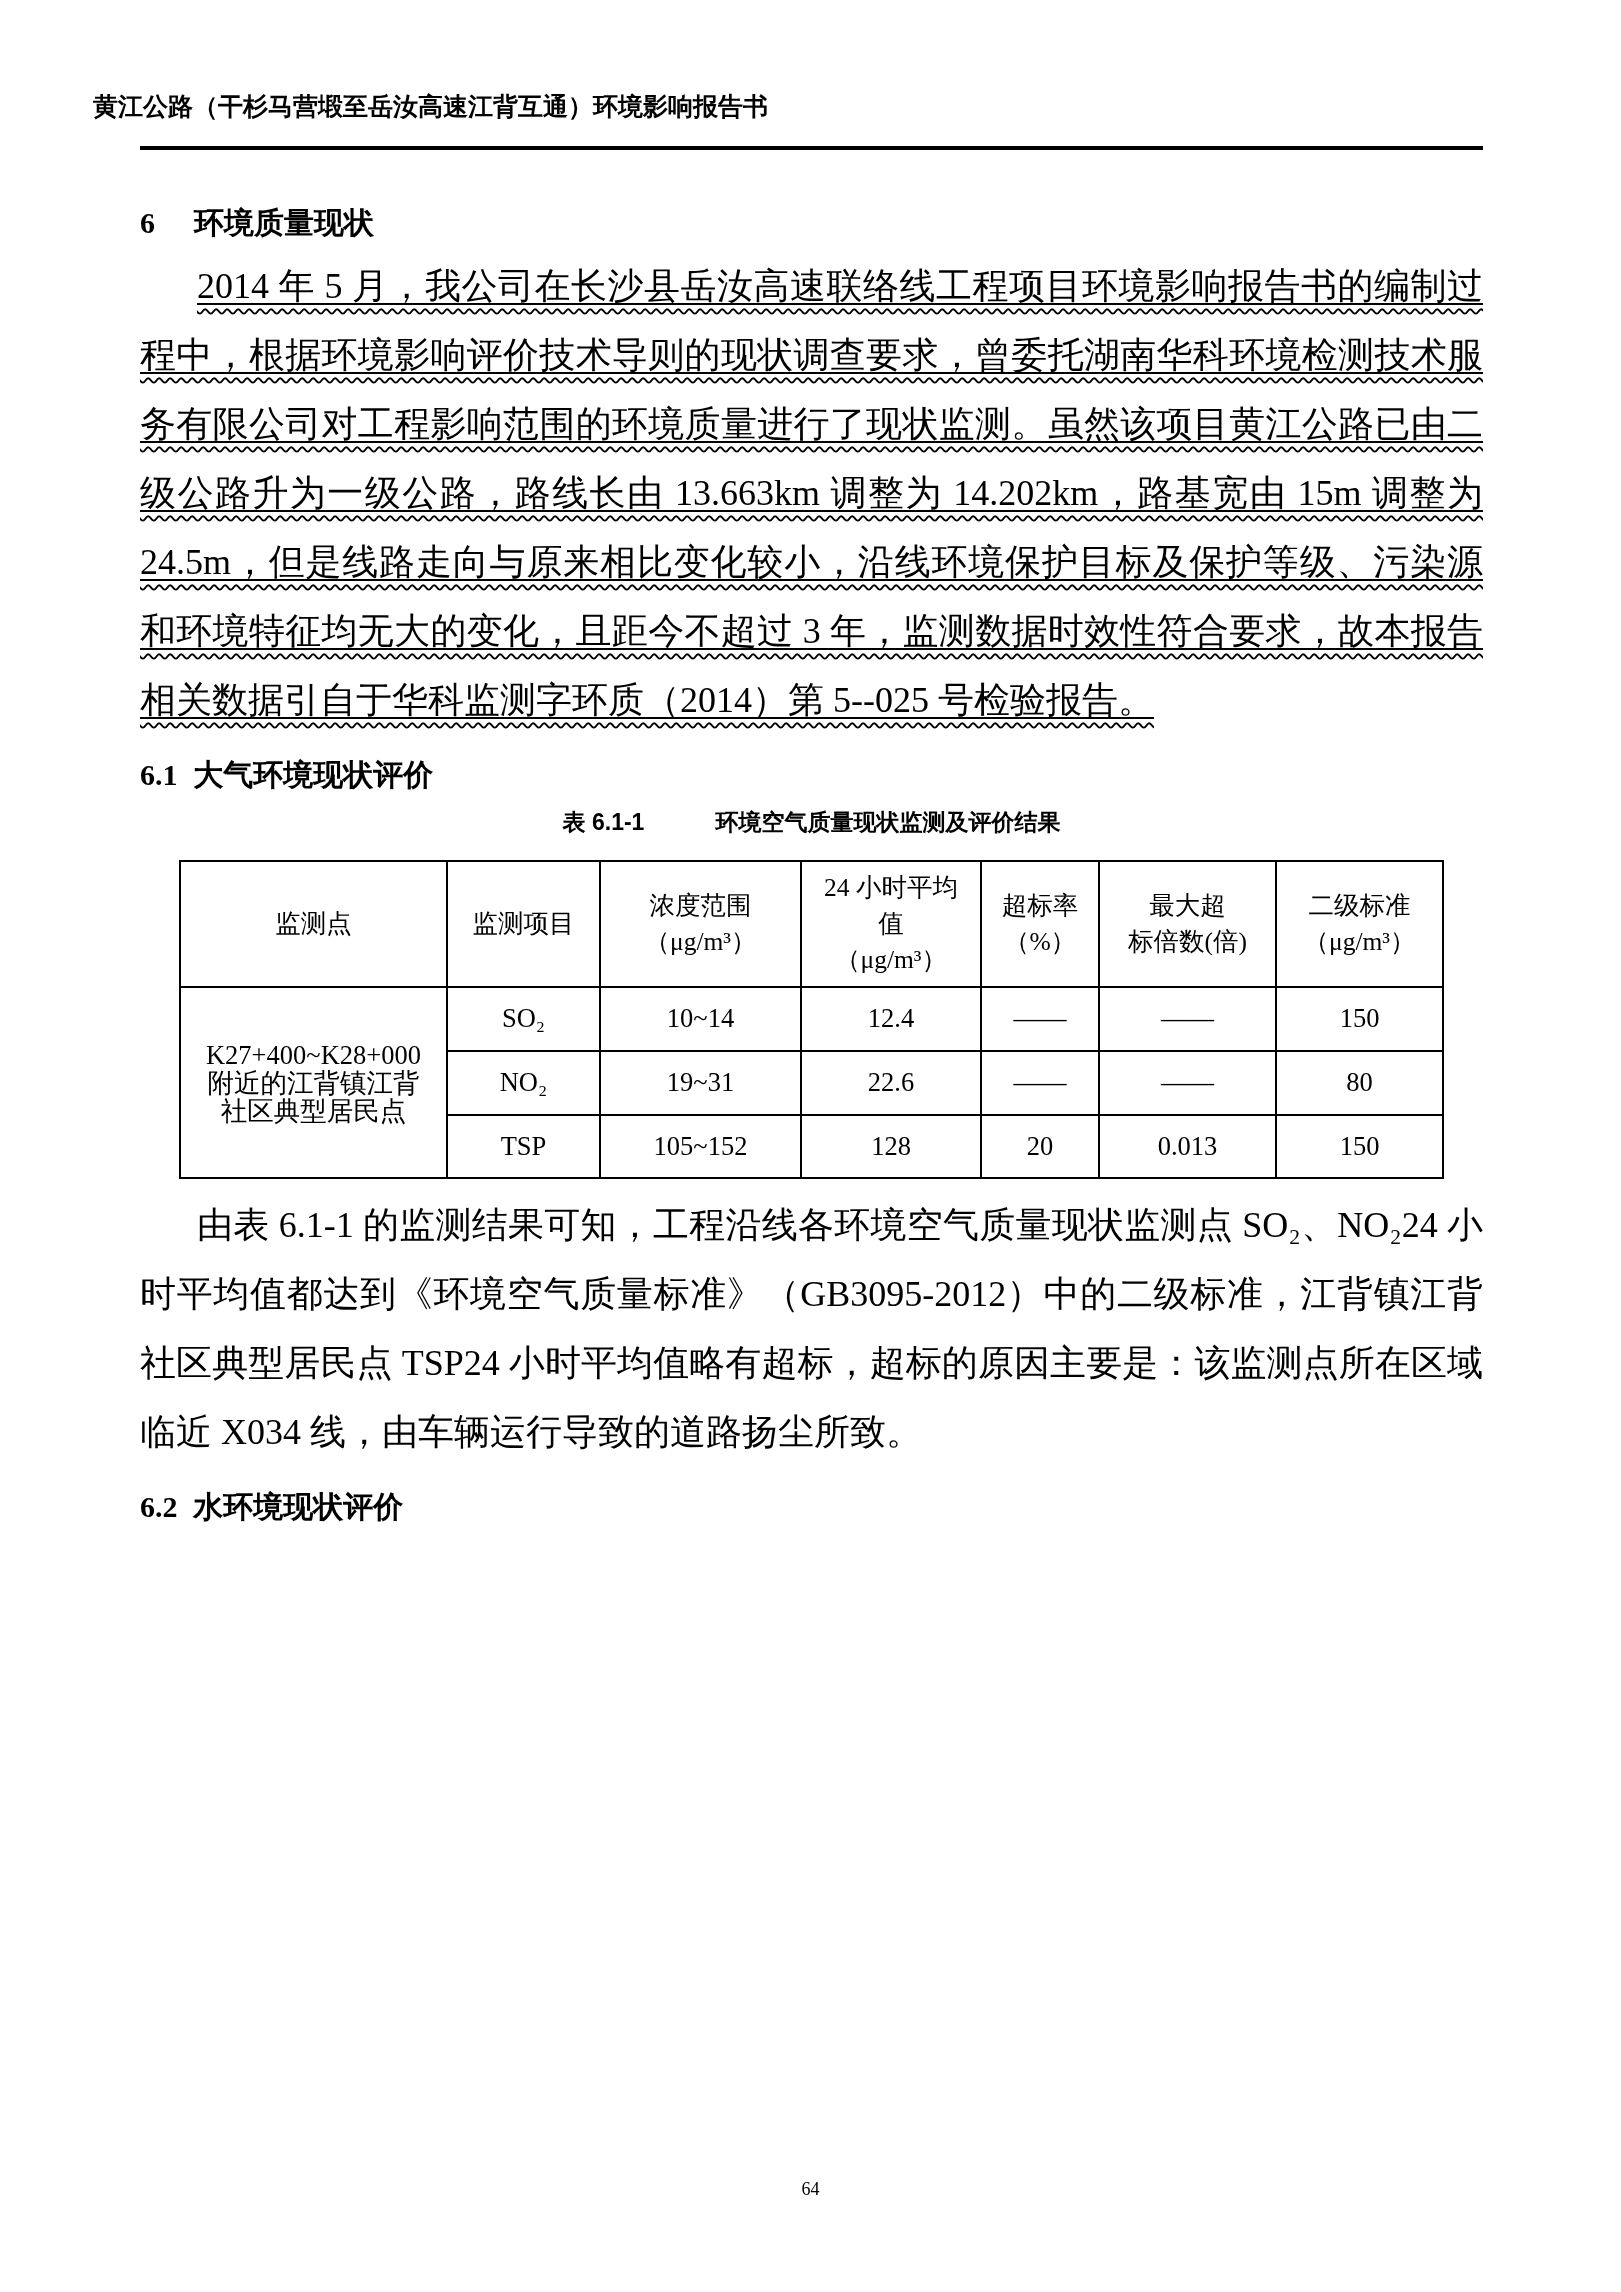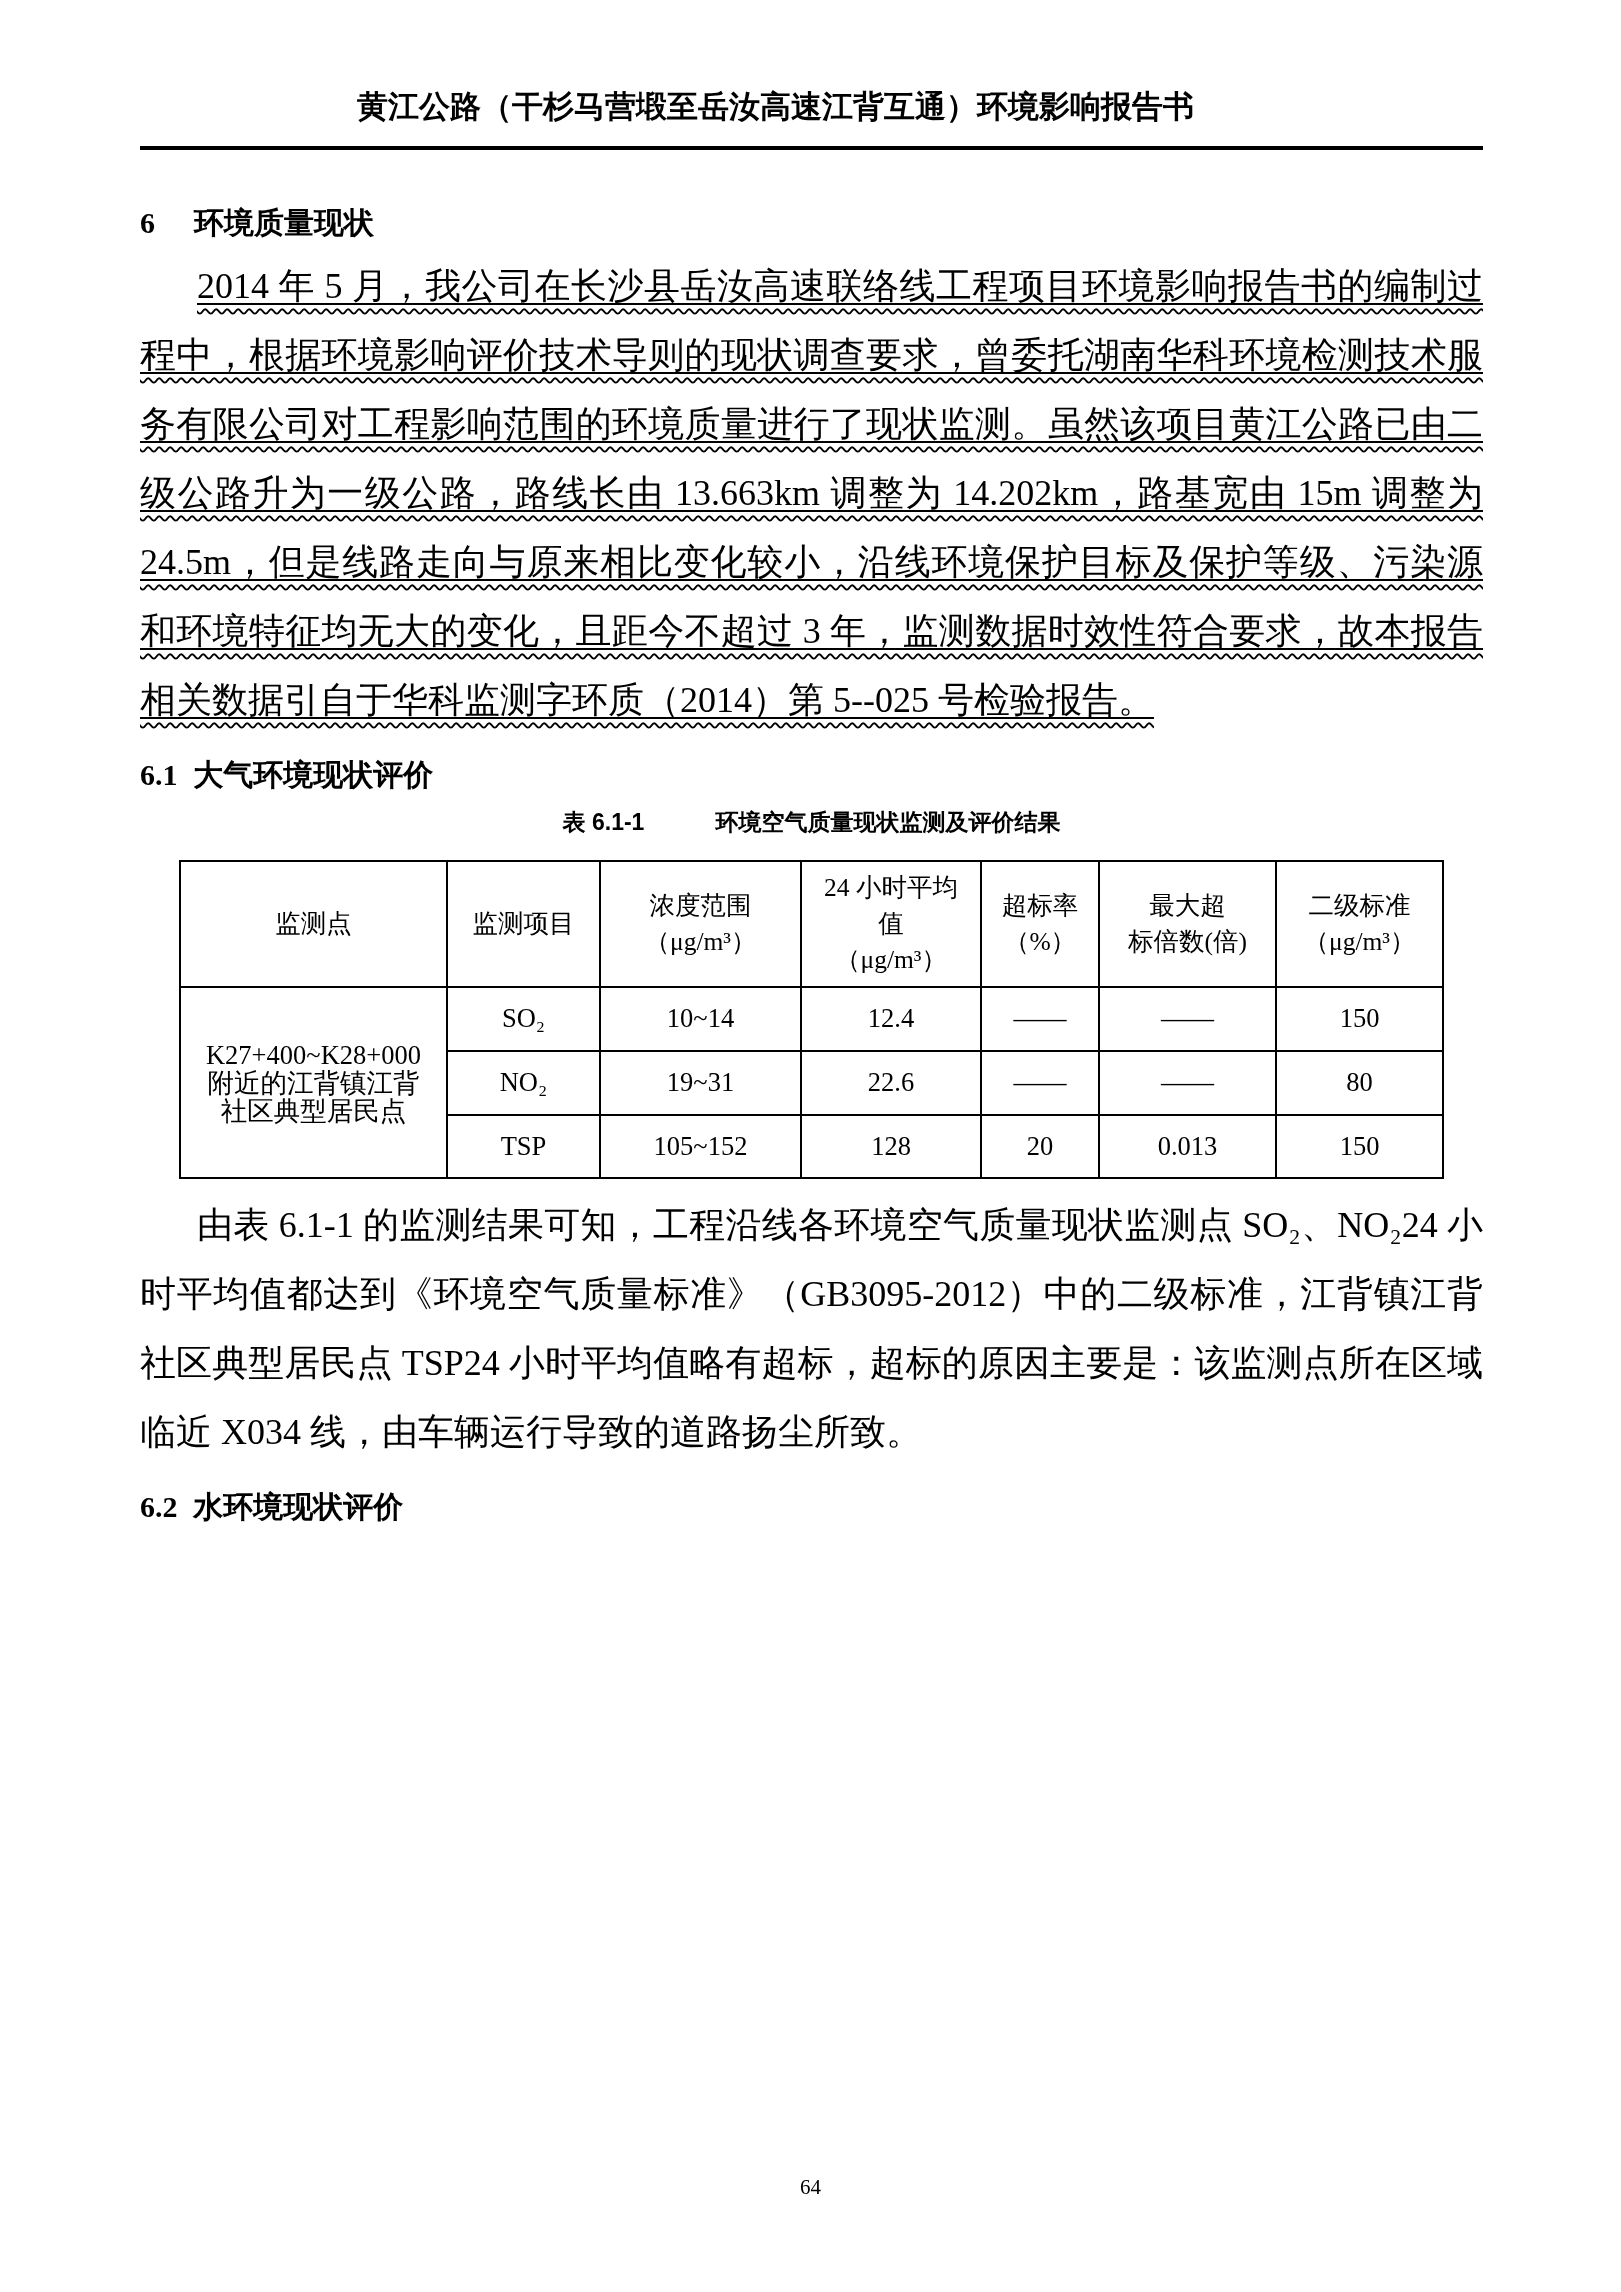--- a/index.html
+++ b/index.html
@@ -4,23 +4,23 @@
 <style>
   html,body{margin:0;padding:0;background:#ffffff;}
   .page{
     position:relative;
     width:1621px;height:2293px;
     background:#ffffff;color:#000;
     font-family:"Liberation Serif","DejaVu Serif",serif;
     overflow:hidden;
   }
   .doc-header{
-    padding:94px 138px 0 68px;
-    text-align:center;
-    font-size:31px;line-height:26.5px;
+    padding:94px 138px 0 93px;
+    text-align:left;
+    font-size:25px;line-height:26.5px;
     font-weight:bold;
   }
   .header-rule{
     margin:25.5px 138px 0 140px;
     height:3.9px;background:#000;
   }
   .content{margin:0 138px 0 140px;}
   .sec-h{
     font-family:"Liberation Sans","DejaVu Sans",sans-serif;
     font-weight:bold;font-size:30px;line-height:35px;
@@ -85,21 +85,21 @@
   td.site-cell{
     white-space:pre-line;
     line-height:28px;
     font-size:26.5px;
     margin-left:19px;
   }
   .page-footer{
     position:absolute;
     left:0;right:0;bottom:93px;
     text-align:center;
-    font-size:21px;
+    font-size:18px;
   }
 </style>
 </head>
 <body>
 
 <div class="page">
 
   <div class="doc-header">
     <span>黄江公路（干杉马营塅至岳汝高速江背互通）环境影响报告书</span>
   </div>

